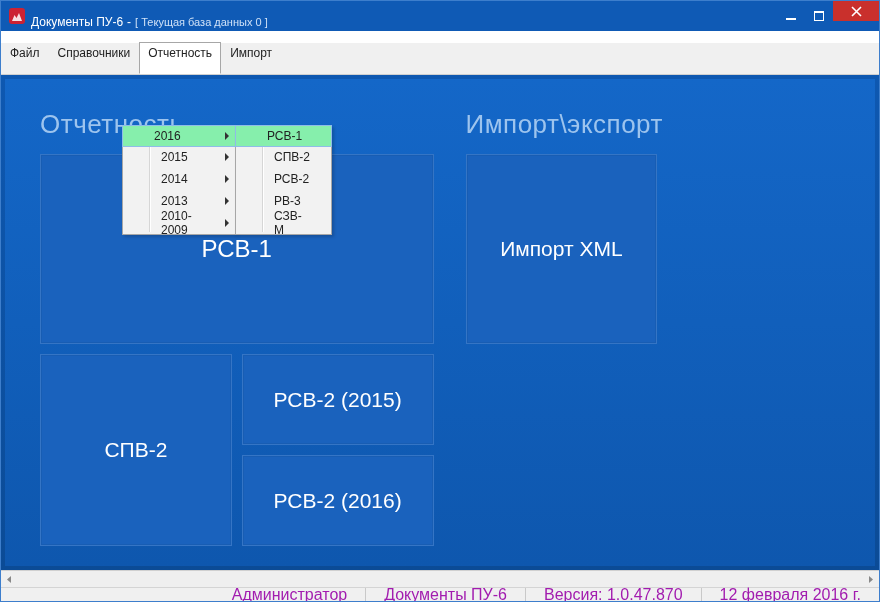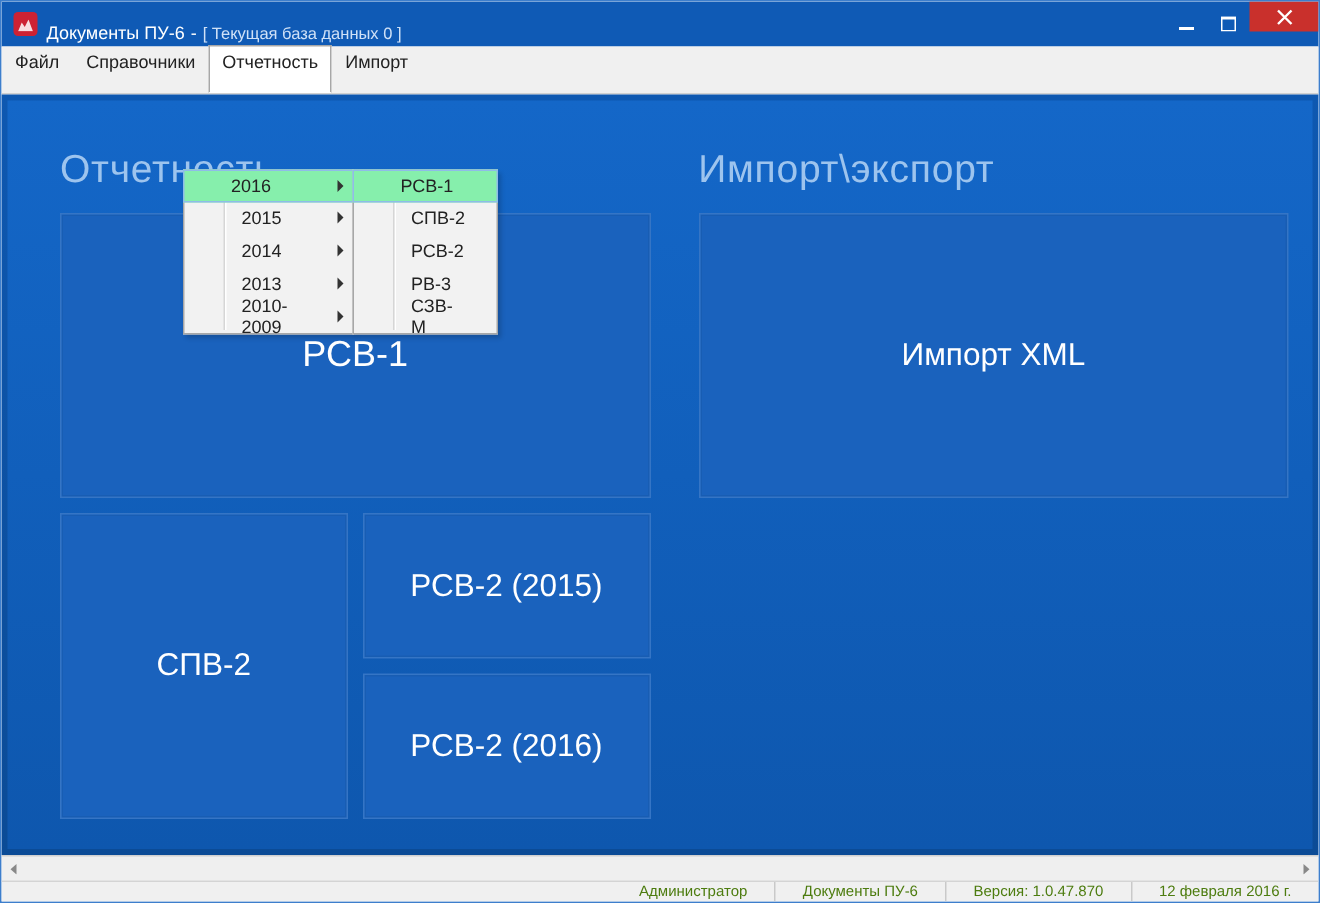--- a/index.html
+++ b/index.html
@@ -12,21 +12,21 @@
   .titlebar .app-icon::after { content: ""; position: absolute; inset: 3px; background: #fff; clip-path: polygon(0 100%, 25% 40%, 45% 70%, 70% 20%, 100% 100%); opacity: .85; }
   .titlebar .title-wrap { flex: 1; display: flex; gap: 4px; align-items: baseline; }
   .titlebar .subtitle { color: #cfe1f7; font-size: 11px; margin-top: 13px; }
   .titlebar .win-controls { display: flex; height: 100%; }
   .titlebar .win-btn { width: 46px; height: 20px; display: flex; align-items: center; justify-content: center; color: #fff; font-size: 12px; }
   .titlebar .win-btn.minmax { height: 100%; width: 28px; }
   .titlebar .win-btn.close { background: #c9302c; width: 46px; height: 20px; }
   .win-strip { display: flex; align-items: flex-start; }
 
   
-  .menubar { height: 32px; background: #f0f0f0; border-bottom: 1px solid #d0d0d0; display: flex; font-size: 12px; color: #222; }
+  .menubar { height: 32px; background: #f0f0f0; border-bottom: 1px solid #d0d0d0; display: flex; font-size: 12px; color: #222; margin-top: 12px; }
   .menubar .menu-item { padding: 2px 9px; line-height: 17px; }
   .menubar .menu-item.open { background: #fff; border: 1px solid #a7a7a7; border-bottom: 1px solid #fff; margin-top: -1px; padding: 2px 8px 1px; position: relative; z-index: 30; }
 
   
   .dropdown { position: absolute; background: #f2f2f2; border: 1px solid #a7a7a7; box-shadow: 2px 2px 3px rgba(0,0,0,.18); font-size: 12px; color: #222; z-index: 25; }
   .dropdown .gutter-sep { position: absolute; left: 26px; top: 2px; bottom: 2px; width: 1px; background: #d6d6d6; box-shadow: 1px 0 0 #fff; }
   .dropdown .dd-item { height: 22px; display: flex; align-items: center; padding-left: 38px; padding-right: 20px; position: relative; }
   .dropdown .dd-item.hover { background: #86efac; border: 1px solid #8fbce8; margin: -1px; padding-left: 31px; padding-right: 7px; height: 22px; z-index: 1; }
   .dropdown .dd-item .arrow { position: absolute; right: 6px; top: 50%; transform: translateY(-50%); width: 0; height: 0; border-top: 4px solid transparent; border-bottom: 4px solid transparent; border-left: 4px solid #333; }
   .dd1 { left: 121px; top: 50px; width: 114px; }
@@ -37,32 +37,32 @@
   .client-inner { position: absolute; inset: 4px; background: linear-gradient(180deg, #1467c8 0%, #0e57ae 100%); }
 
   .columns { position: absolute; left: 35px; right: 16px; top: 30px; bottom: 20px; display: flex; gap: 32px; }
   .col { flex: 1; display: flex; flex-direction: column; }
   .col-title { color: #9dc4ee; font-size: 26px; font-weight: 300; letter-spacing: .5px; margin-bottom: 14px; }
 
   .tiles-grid { flex: 1; display: grid; gap: 10px; }
   .left-grid { grid-template-columns: 1fr 1fr; grid-template-rows: 190px 1fr 1fr; }
   .left-grid .big { grid-column: 1 / span 2; }
   .left-grid .tall { grid-row: 2 / span 2; }
-  .right-grid { grid-template-columns: 1fr; grid-template-rows: 190px 1fr; }
+  .right-grid { grid-template-columns: 1fr 1fr; grid-template-rows: 190px 1fr; }
   .right-grid .wide { grid-column: 1 / span 2; }
 
   .tile { background: #1a62bd; border: 1px solid rgba(255,255,255,.12); box-shadow: inset 0 0 0 1px rgba(0,0,0,.05); display: flex; align-items: center; justify-content: center; color: #fff; font-size: 21px; font-weight: 300; text-align: center; padding: 4px; }
   .tile.big { font-size: 24px; }
 
   
   .scrollbar-h { height: 17px; background: #efefef; border-top: 1px solid #d0d0d0; display: flex; align-items: stretch; }
   .scrollbar-h .sb-btn { width: 17px; display: flex; align-items: center; justify-content: center; color: #777; font-size: 9px; }
   .scrollbar-h .sb-track { flex: 1; }
 
-  .statusbar { height: 14px; background: #f0f0f0; border-top: 1px solid #d4d4d4; font-size: 10px; color: #4d7c0f; display: flex; align-items: center; }
+  .statusbar { height: 14px; background: #f0f0f0; border-top: 1px solid #d4d4d4; font-size: 16px; color: #a21caf; display: flex; align-items: center; }
   .statusbar .spacer { flex: 1; }
   .statusbar .cell { padding: 0 18px; border-left: 1px solid #c9c9c9; height: 100%; display: flex; align-items: center; }
   .statusbar .cell.first { border-left: none; }
 </style>
 </head>
 <body>
 
 <div class="titlebar">
   <div class="app-icon"></div>
   <div class="title-wrap">

